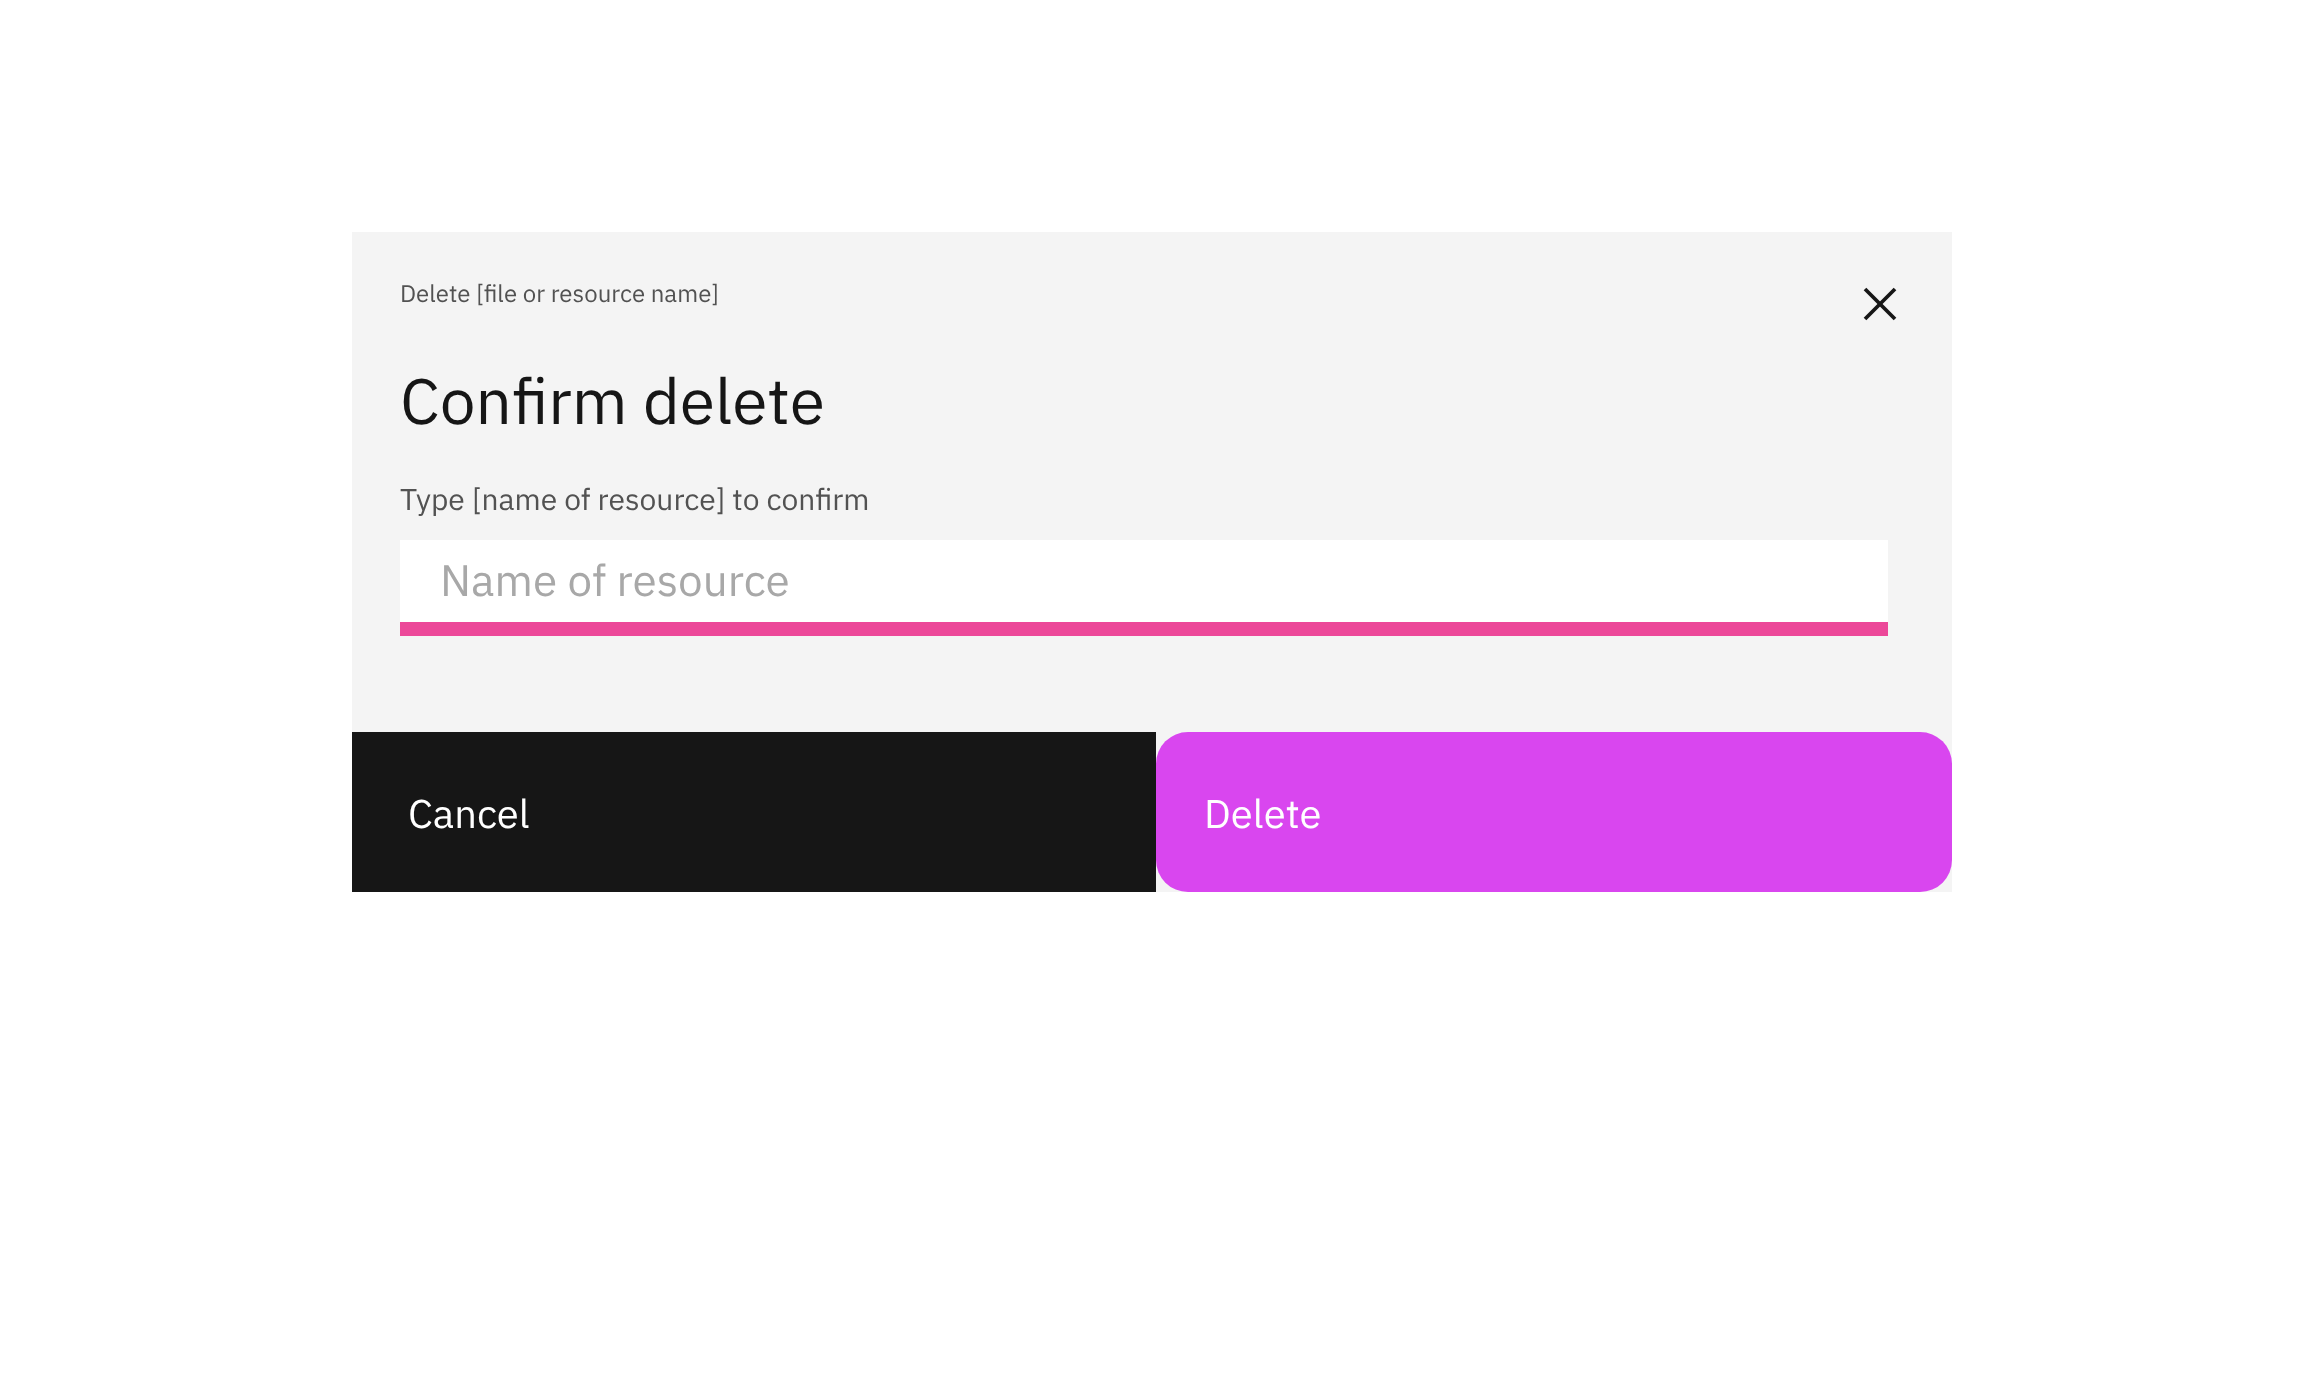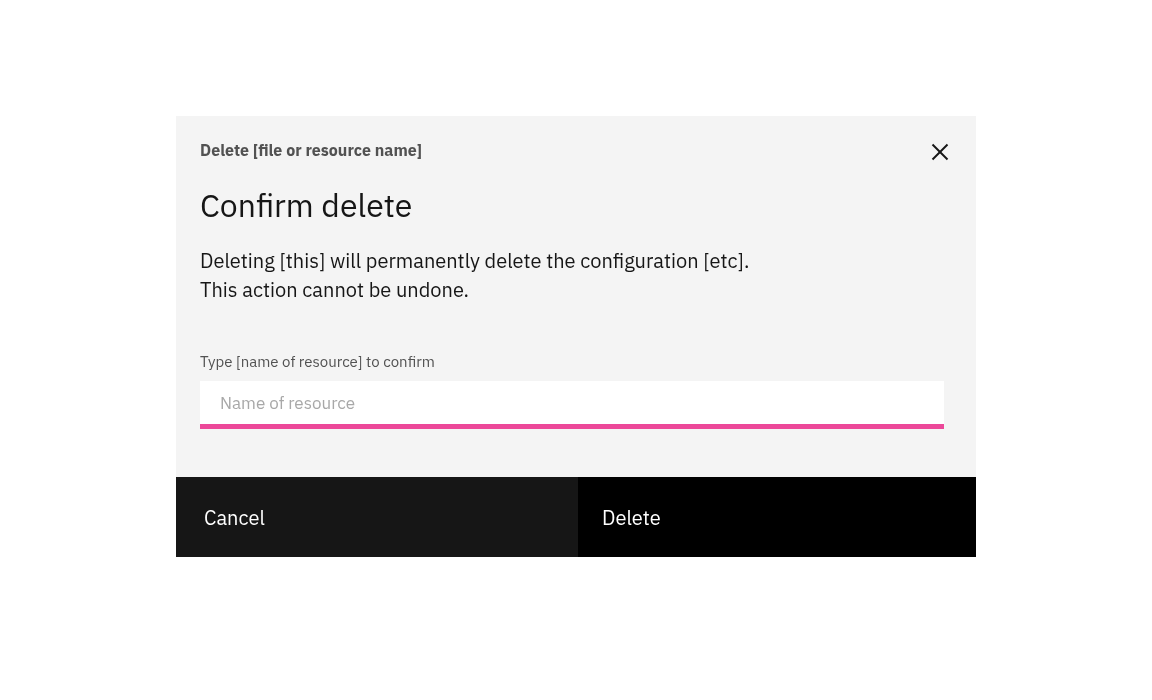--- a/index.html
+++ b/index.html
@@ -19,23 +19,23 @@
       left: 176px;
       top: 116px;
       width: 800px;
       background: #f4f4f4;
     }
     .modal-header {
       padding: 24px 24px 0 24px;
       position: relative;
     }
     .modal-label {
-      font-size: 16px;
+      font-size: 12px;
       color: #525252;
-      font-weight: 700;
+      font-weight: 400;
       margin-bottom: 8px;
     }
     .modal-title {
       font-size: 32px;
       color: #161616;
       font-weight: 400;
       margin-bottom: 20px;
       margin-top: 24px;
     }
     .close-button {
@@ -70,23 +70,23 @@
       font-size: 15px;
       color: #525252;
       margin-bottom: 10px;
       display: block;
     }
     .text-input {
       width: 744px;
       height: 48px;
       background: #ffffff;
       border: none;
-      border-bottom: 5px solid #ec4899;
+      border-bottom: 7px solid #ec4899;
       padding: 0 20px;
-      font-size: 17px;
+      font-size: 22px;
       color: #161616;
       font-family: inherit;
       outline: none;
     }
     .text-input::placeholder {
       color: #a8a8a8;
     }
     .modal-footer {
       display: flex;
       width: 100%;
@@ -102,40 +102,40 @@
       cursor: pointer;
       display: flex;
       align-items: center;
     }
     .btn-secondary {
       background: #161616;
       color: #ffffff;
       padding-left: 28px;
     }
     .btn-danger {
-      background: #000000;
+      background: #d946ef;
       color: #ffffff;
+      border-radius: 16px;
     }
   </style>
 </head>
 <body>
 
 <div class="modal">
   <div class="modal-header">
     <div class="modal-label">Delete [file or resource name]</div>
     <h1 class="modal-title">Confirm delete</h1>
     <button class="close-button">
       <svg viewBox="0 0 16 16" fill="none" stroke="#161616" stroke-width="1.5">
         <line x1="2" y1="2" x2="14" y2="14"></line>
         <line x1="14" y1="2" x2="2" y2="14"></line>
       </svg>
     </button>
   </div>
   <div class="modal-body">
-    <p class="modal-description">Deleting [this] will permanently delete the configuration [etc]. This action cannot be undone.</p>
     <label class="input-label">Type [name of resource] to confirm</label>
     <input type="text" class="text-input" placeholder="Name of resource" style="">
   </div>
   <div class="modal-footer">
     <button class="btn btn-secondary">Cancel</button>
     <button class="btn btn-danger">Delete</button>
   </div>
 </div>
 
 </body></html>

